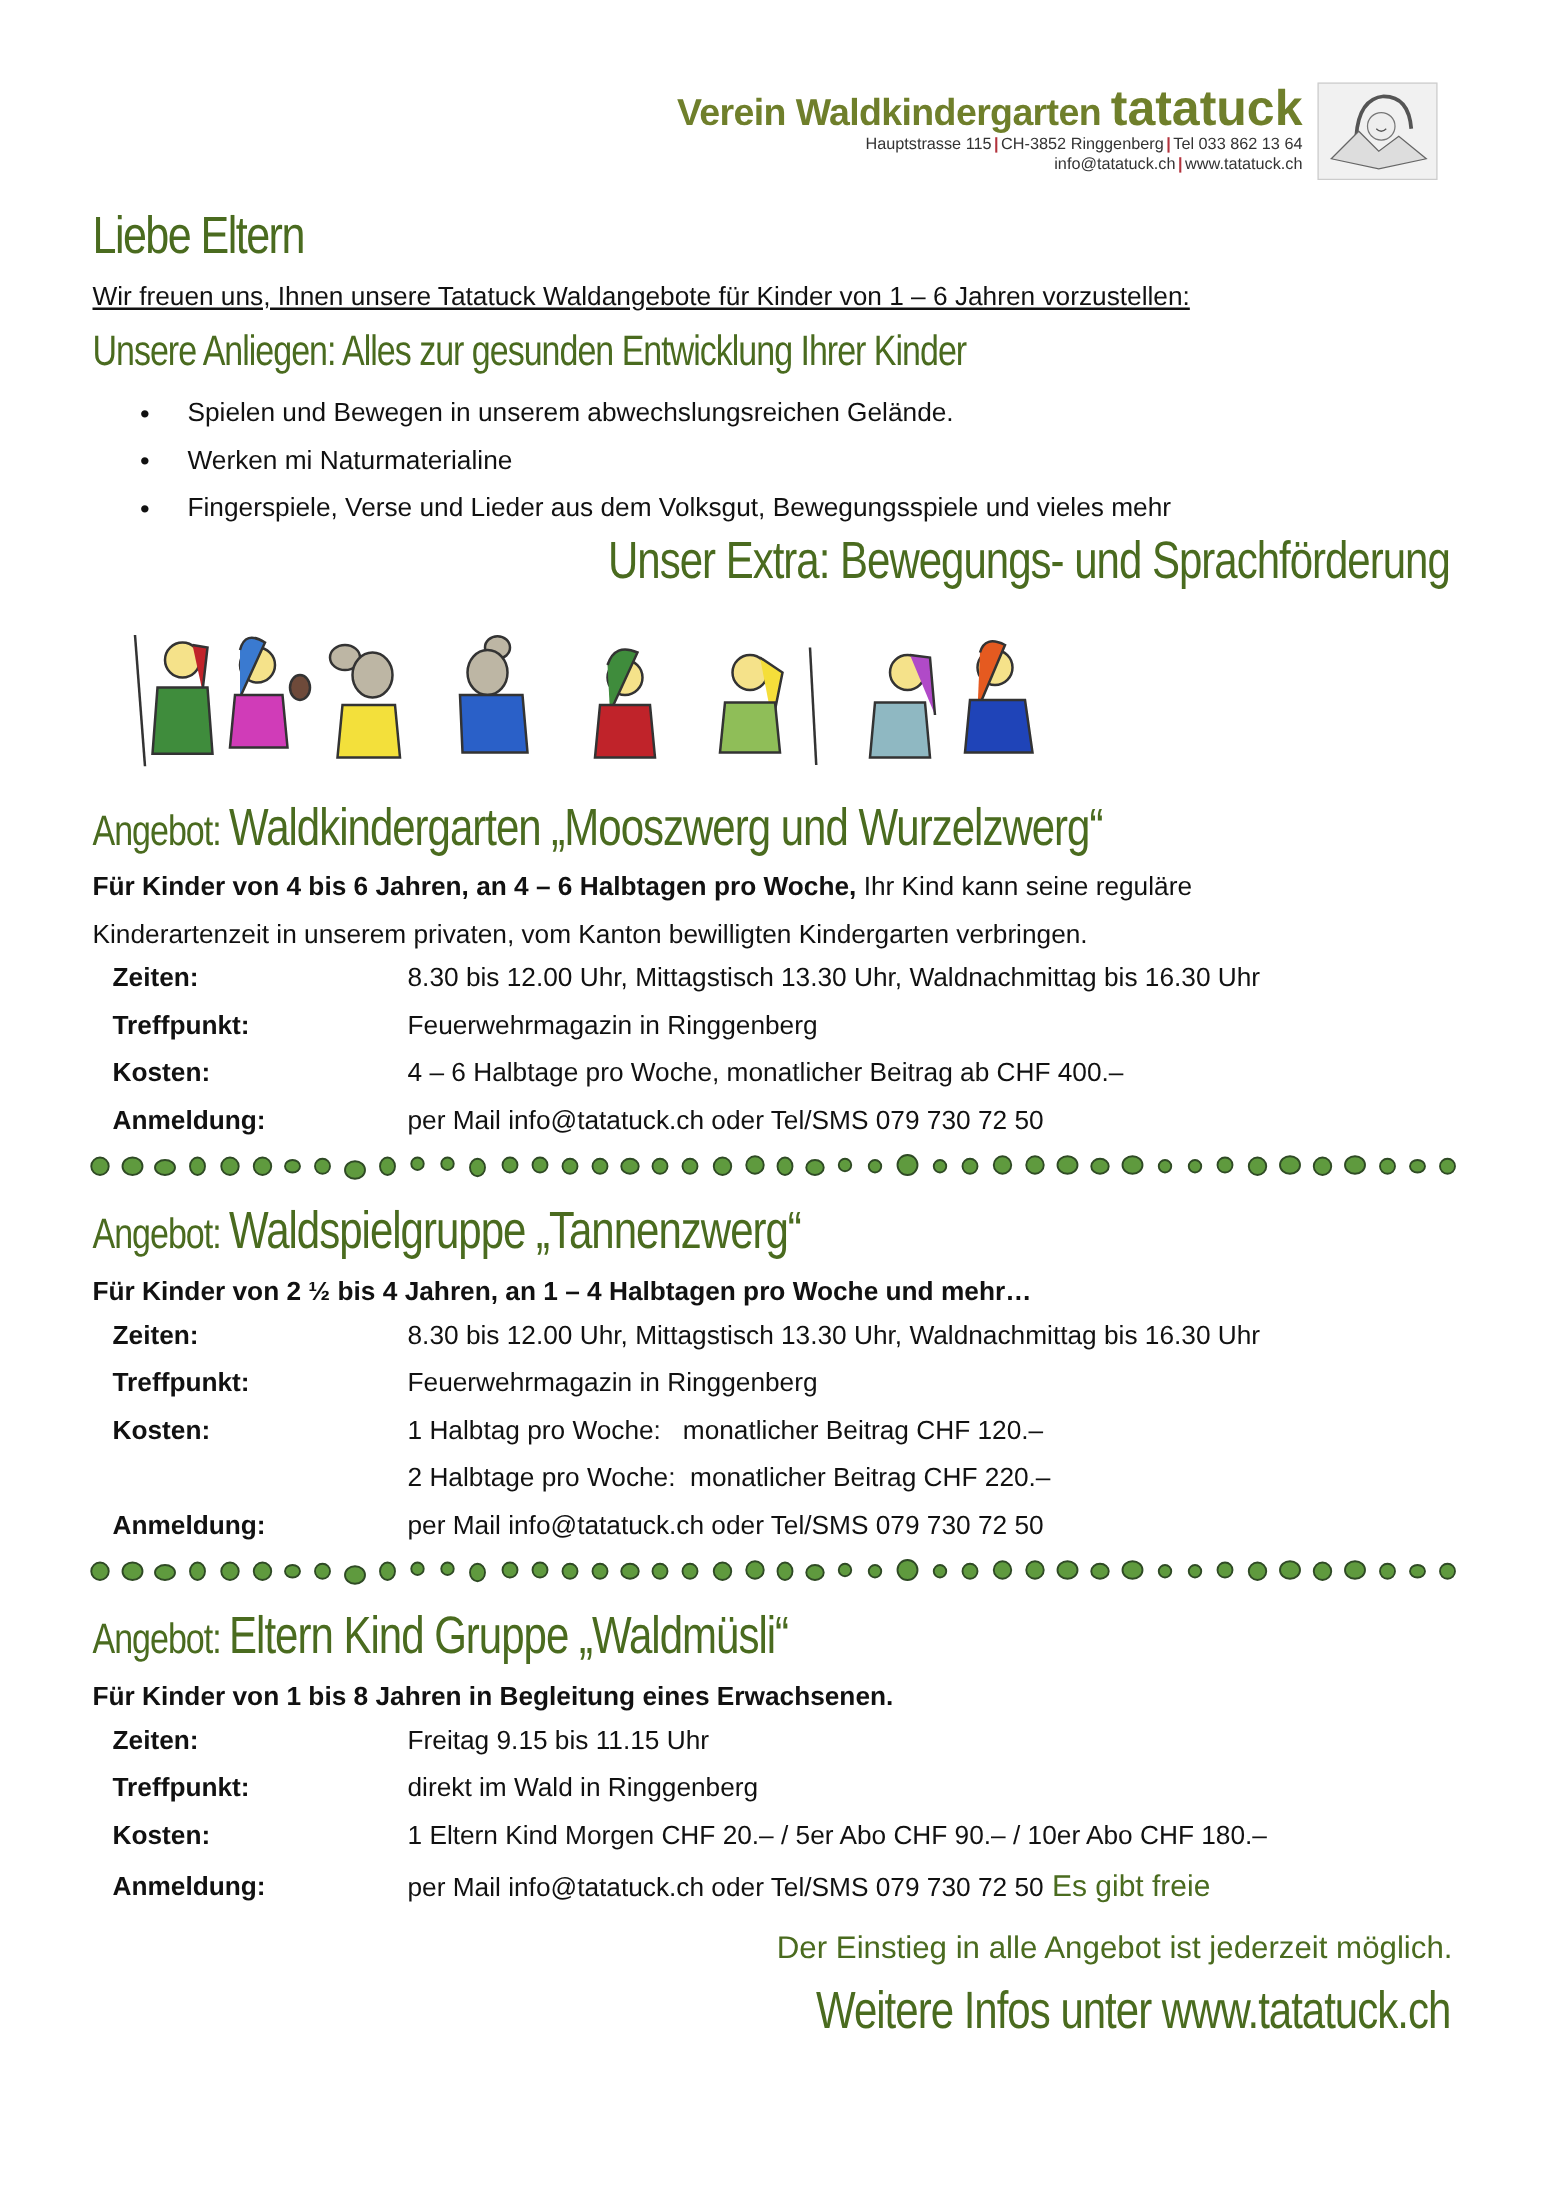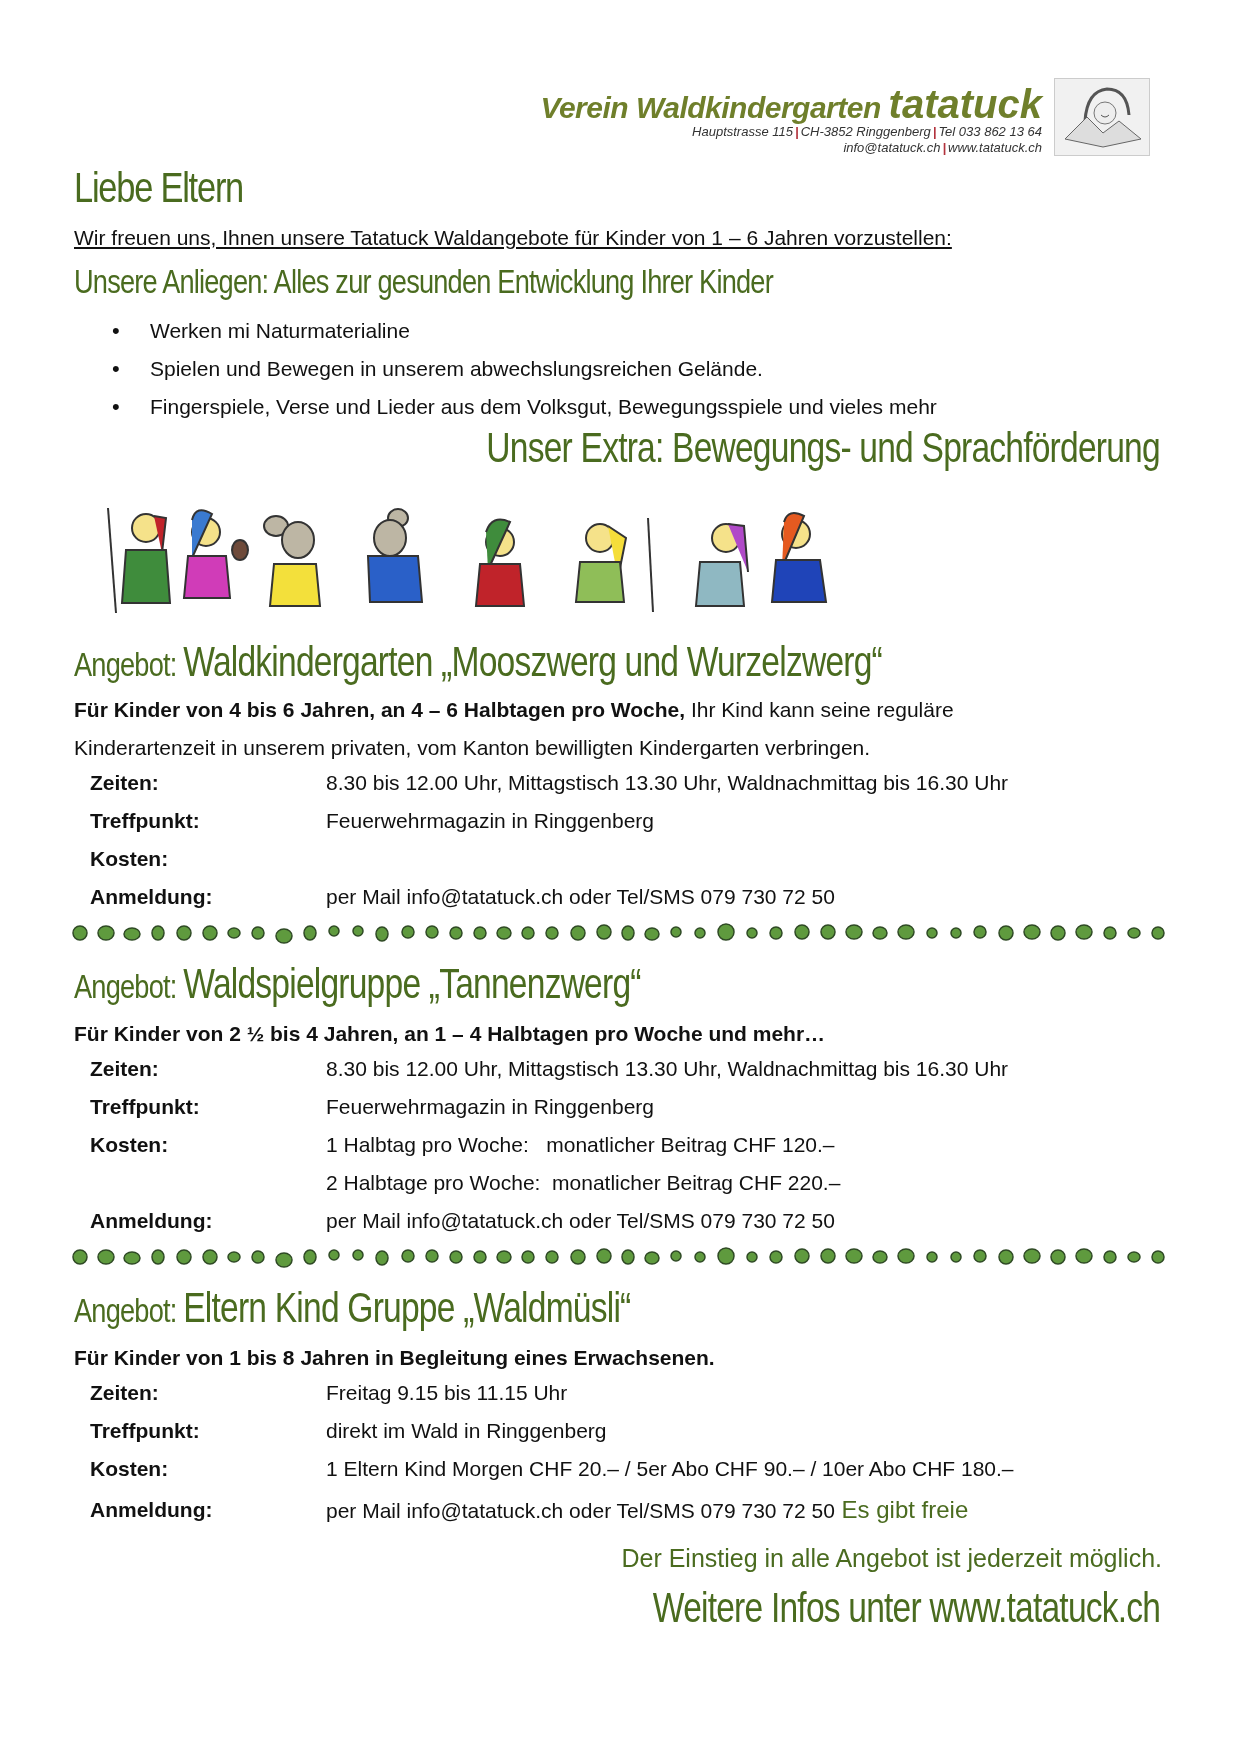--- a/index.html
+++ b/index.html
@@ -1,20 +1,20 @@
 <!DOCTYPE html>
 <html><head>
 <meta charset="utf-8">
 <style>
   * { box-sizing: border-box; margin: 0; padding: 0; }
   html, body { width: 1240px; height: 1754px; background: #ffffff; overflow: hidden; }
   body { position: relative; font-family: "Liberation Sans", sans-serif; color: #111; }
 
   
-  .logo { position: absolute; top: 78px; right: 90px; display: flex; align-items: flex-end; font-style: italic; }
+  .logo { position: absolute; top: 66px; right: 90px; display: flex; align-items: center; }
   .logo-text { text-align: right; margin-right: 12px; }
   .logo-title { font-size: 30px; color: #6f7f2b; font-weight: bold; letter-spacing: -0.5px; line-height: 32px; white-space: nowrap; }
   .logo-title .brand { font-size: 40px; letter-spacing: 0px; }
   .logo-addr { font-size: 13px; color: #333; line-height: 16px; margin-top: 0px; white-space: nowrap; }
   .logo-addr .sep { color: #b2323c; font-weight: bold; padding: 0 2px; }
   .logo-img { width: 96px; height: 78px; border: 1px solid #ccc; background: #f1f1f1; display: flex; align-items: center; justify-content: center; }
 
   .abs { position: absolute; white-space: nowrap; }
 
   .h-big { font-size: 42px; color: #4a6b1f; letter-spacing: -1.5px; transform: scaleX(0.82); transform-origin: left center; }
@@ -62,22 +62,22 @@
       <path d="M8 58 L30 36 L46 52 L62 40 L84 58 L46 66 Z" fill="#ddd" stroke="#666"></path>
     </svg>
   </div>
 </div>
 
 <div class="abs h-big" style="left:74px; top:164px;">Liebe Eltern</div>
 <div class="abs body-text" style="left:74px; top:226px;text-decoration:underline;">Wir freuen uns, Ihnen unsere Tatatuck Waldangebote für Kinder von 1 – 6 Jahren vorzustellen:</div>
 <div class="abs h-mid" style="left:74px; top:262px;">Unsere Anliegen: Alles zur gesunden Entwicklung Ihrer Kinder</div>
 
 <ul class="bullets">
+  <li>Spielen und Bewegen in unserem abwechslungsreichen Gelände.</li>
   <li>Werken mi Naturmaterialine</li>
-  <li>Spielen und Bewegen in unserem abwechslungsreichen Gelände.</li>
   <li>Fingerspiele, Verse und Lieder aus dem Volksgut, Bewegungsspiele und vieles mehr</li>
 </ul>
 
 <div class="abs h-right" style="top:424px;">Unser Extra: Bewegungs- und Sprachförderung</div>
 
 <svg class="figures" viewBox="0 0 860 118">
   <g stroke="#333" stroke-width="2">
 
     <line x1="20" y1="10" x2="28" y2="115"></line>
       <circle cx="58" cy="30" r="14" fill="#f5e28a"></circle>
@@ -124,20 +124,21 @@
   <div class="info-row">
       <span class="k">Zeiten:</span>
       <span class="v">8.30 bis 12.00 Uhr, Mittagstisch 13.30 Uhr, Waldnachmittag bis 16.30 Uhr</span>
     </div>
   <div class="info-row">
       <span class="k">Treffpunkt:</span>
       <span class="v">Feuerwehrmagazin in Ringgenberg</span>
     </div>
   <div class="info-row">
       <span class="k">Kosten:</span>
+      <span class="v">4 – 6 Halbtage pro Woche, monatlicher Beitrag ab CHF 400.–</span>
     </div>
   <div class="info-row">
       <span class="k">Anmeldung:</span>
       <span class="v">per Mail info@tatatuck.ch oder Tel/SMS 079 730 72 50</span>
     </div>
 </div>
 
 <svg class="dots" style="top:920px;" viewBox="0 0 1098 26">
   <g fill="#5f9a3e" stroke="#2f4a25" stroke-width="1.5">
     <ellipse cx="8" cy="13" rx="7" ry="7"></ellipse>

